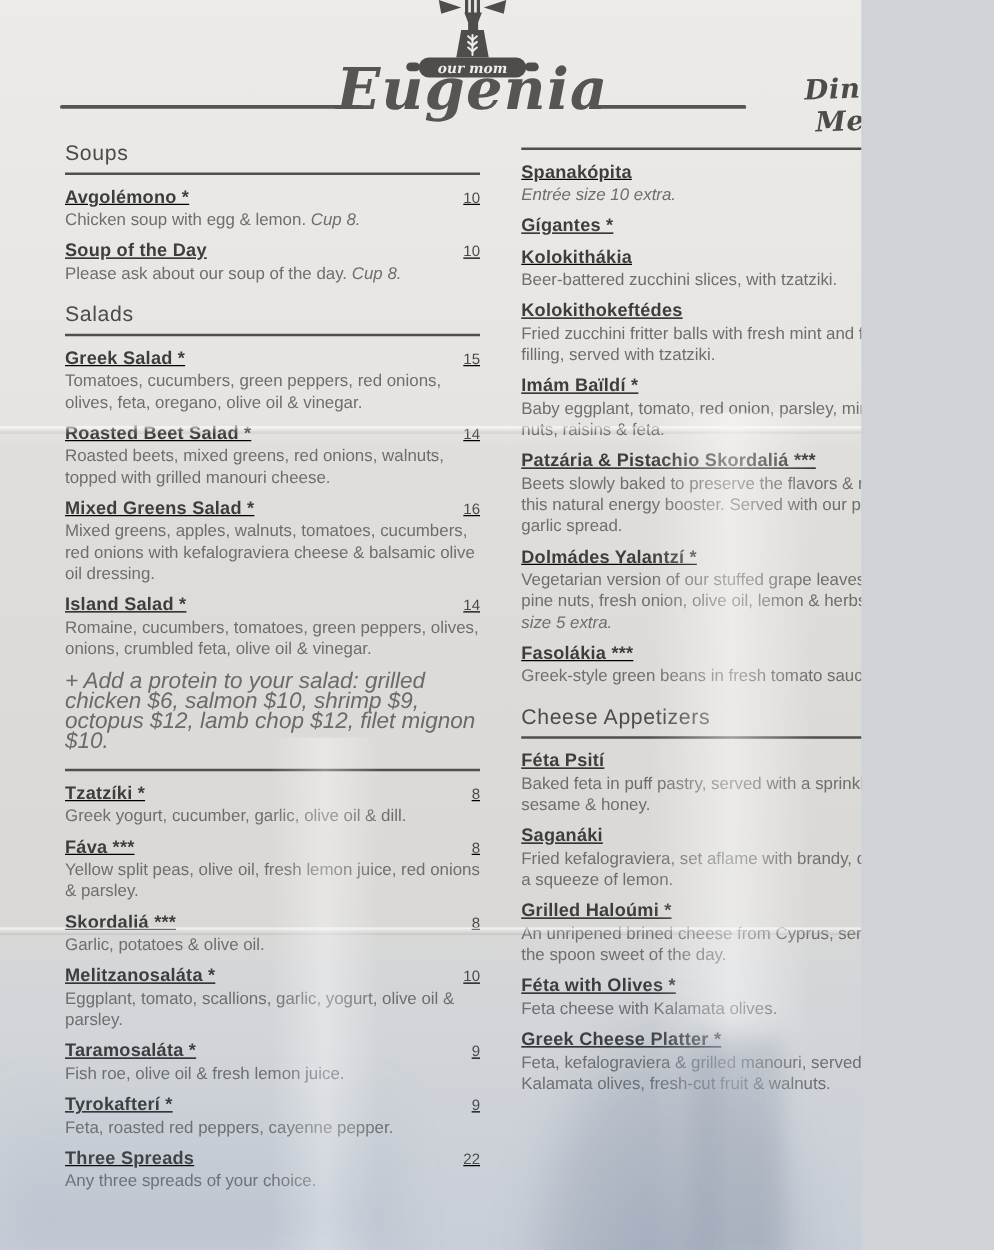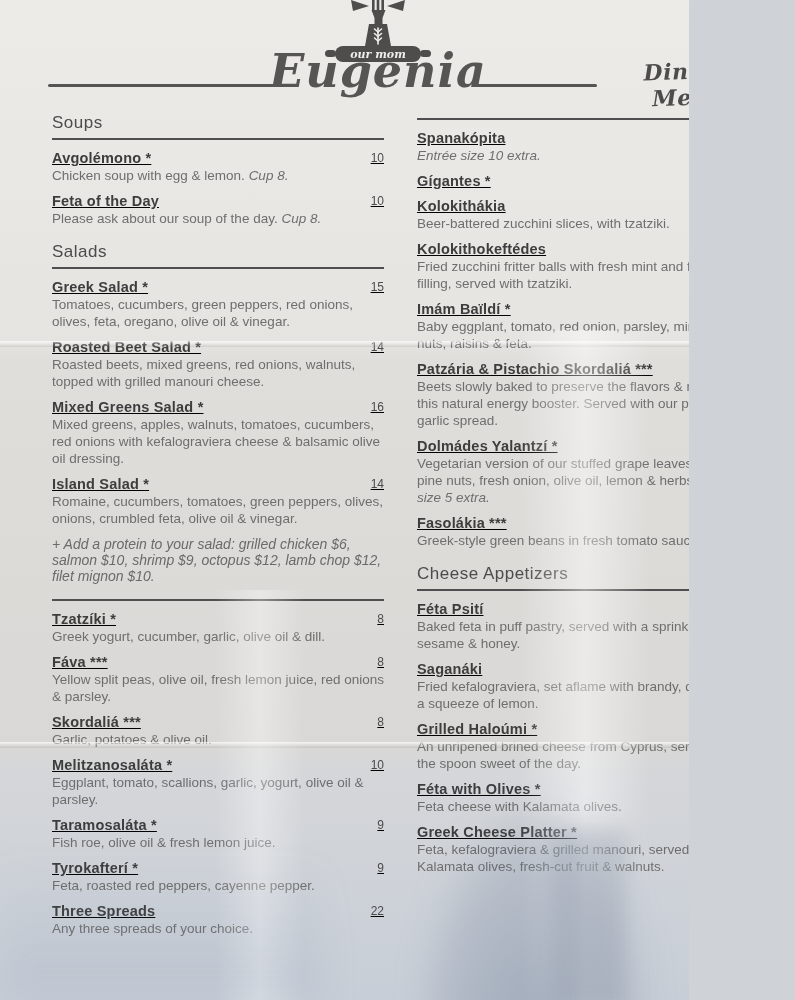--- a/index.html
+++ b/index.html
@@ -69,21 +69,21 @@
   .section-rule { border:none; border-top:2px solid #4f4f4f; margin:5px 0 10px 0; }
   .menu-item { margin-bottom:9px; }
   .item-head { display:flex; justify-content:space-between; align-items:center;text-decoration:underline; }
   .item-name  { font-weight:700; font-size:14.5px; color:#3d3d3d; letter-spacing:0.2px; }
   .item-price { font-size:12px; color:#4a4a4a; }
   .item-desc  { margin:1px 0 0 0; font-size:13.5px; line-height:17px; color:#6e6e6e; }
   .desc-note  { font-style:italic; }
   .desc-note.block { display:block; }
   .desc-note:empty { display:none; }
   .section-footnote {
-    margin:4px 0 0 0; font-style:italic; font-size:14px; line-height:16px; color:#6a6a6a;
+    margin:4px 0 0 0; font-style:italic; font-size:18px; line-height:16px; color:#6a6a6a;
   }
   .section-footnote:empty { display:none; }
 </style>
 </head>
 <body>
 
 <div class="page">
 
   <div class="header">
     <div class="logo-icon">
@@ -135,21 +135,21 @@
       <span class="item-price">10</span>
     </div>
     <p class="item-desc">
       <span class="desc-text">Chicken soup with egg &amp; lemon.</span>
       <i class="desc-note">Cup 8.</i>
     </p>
   </div>
 
   <div class="menu-item">
     <div class="item-head">
-      <span class="item-name">Feta of the Day</span>
+      <span class="item-name">Soup of the Day</span>
       <span class="item-price">10</span>
     </div>
     <p class="item-desc">
       <span class="desc-text">Please ask about our soup of the day.</span>
       <i class="desc-note">Cup 8.</i>
     </p>
   </div>
 </div>
 
   </section>

